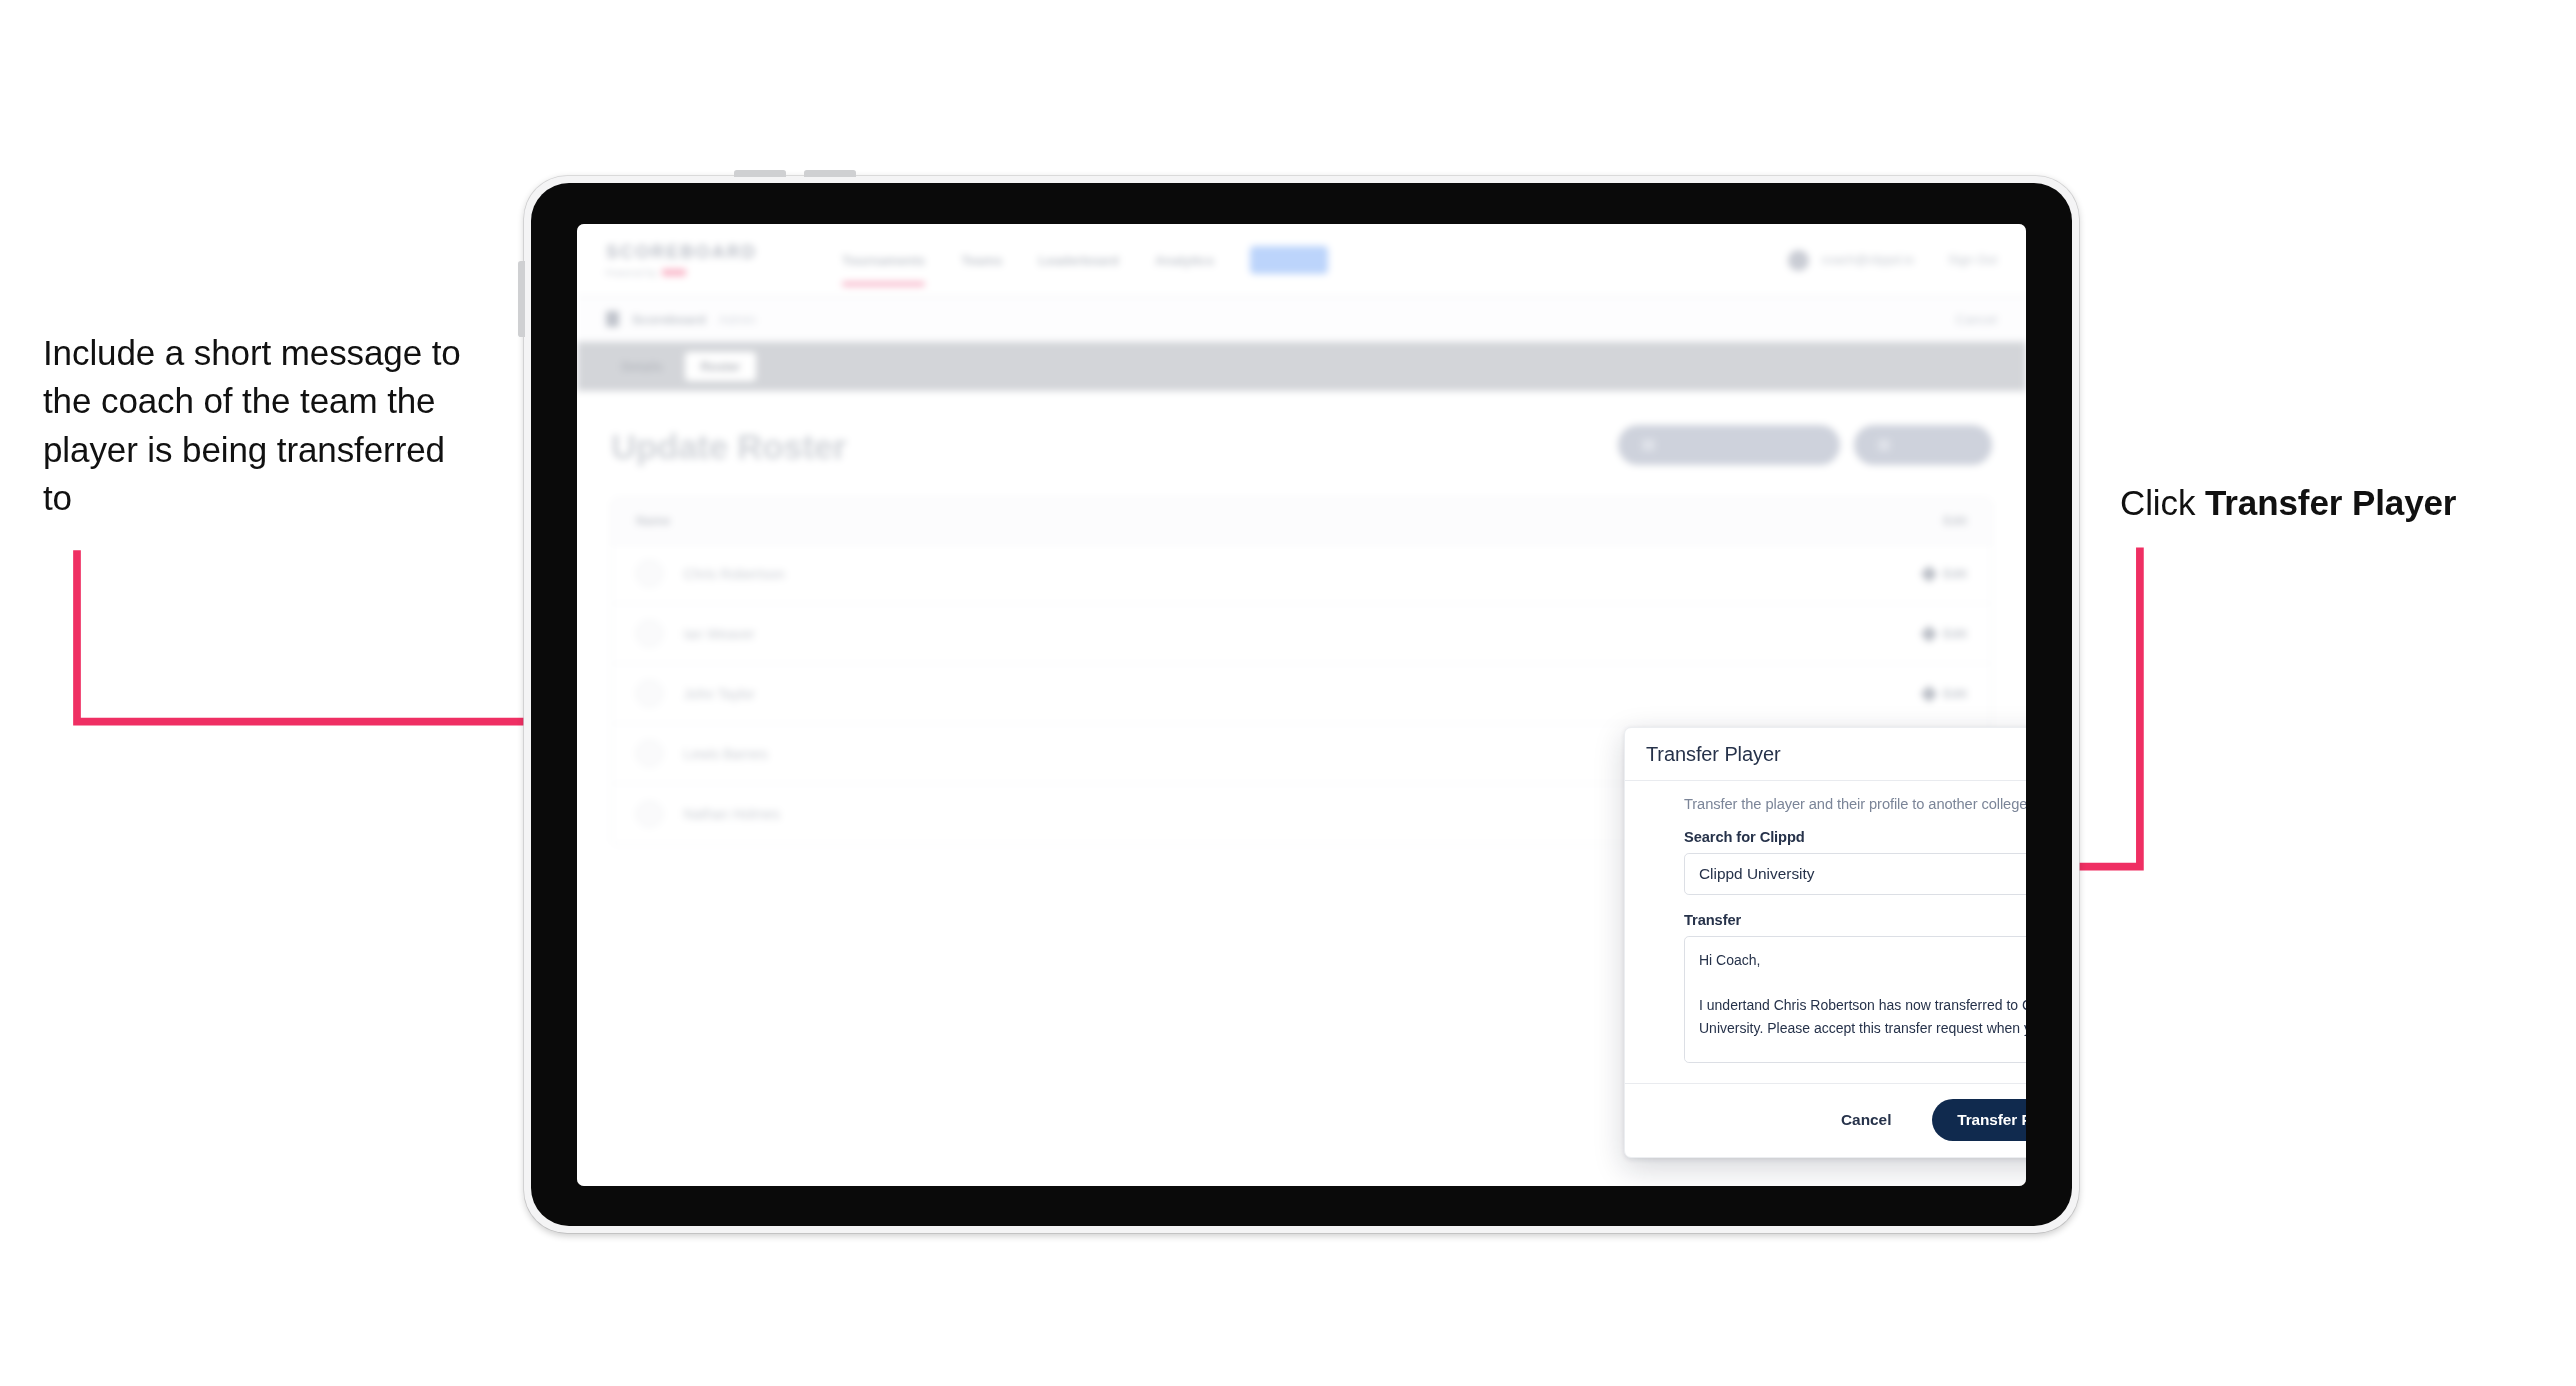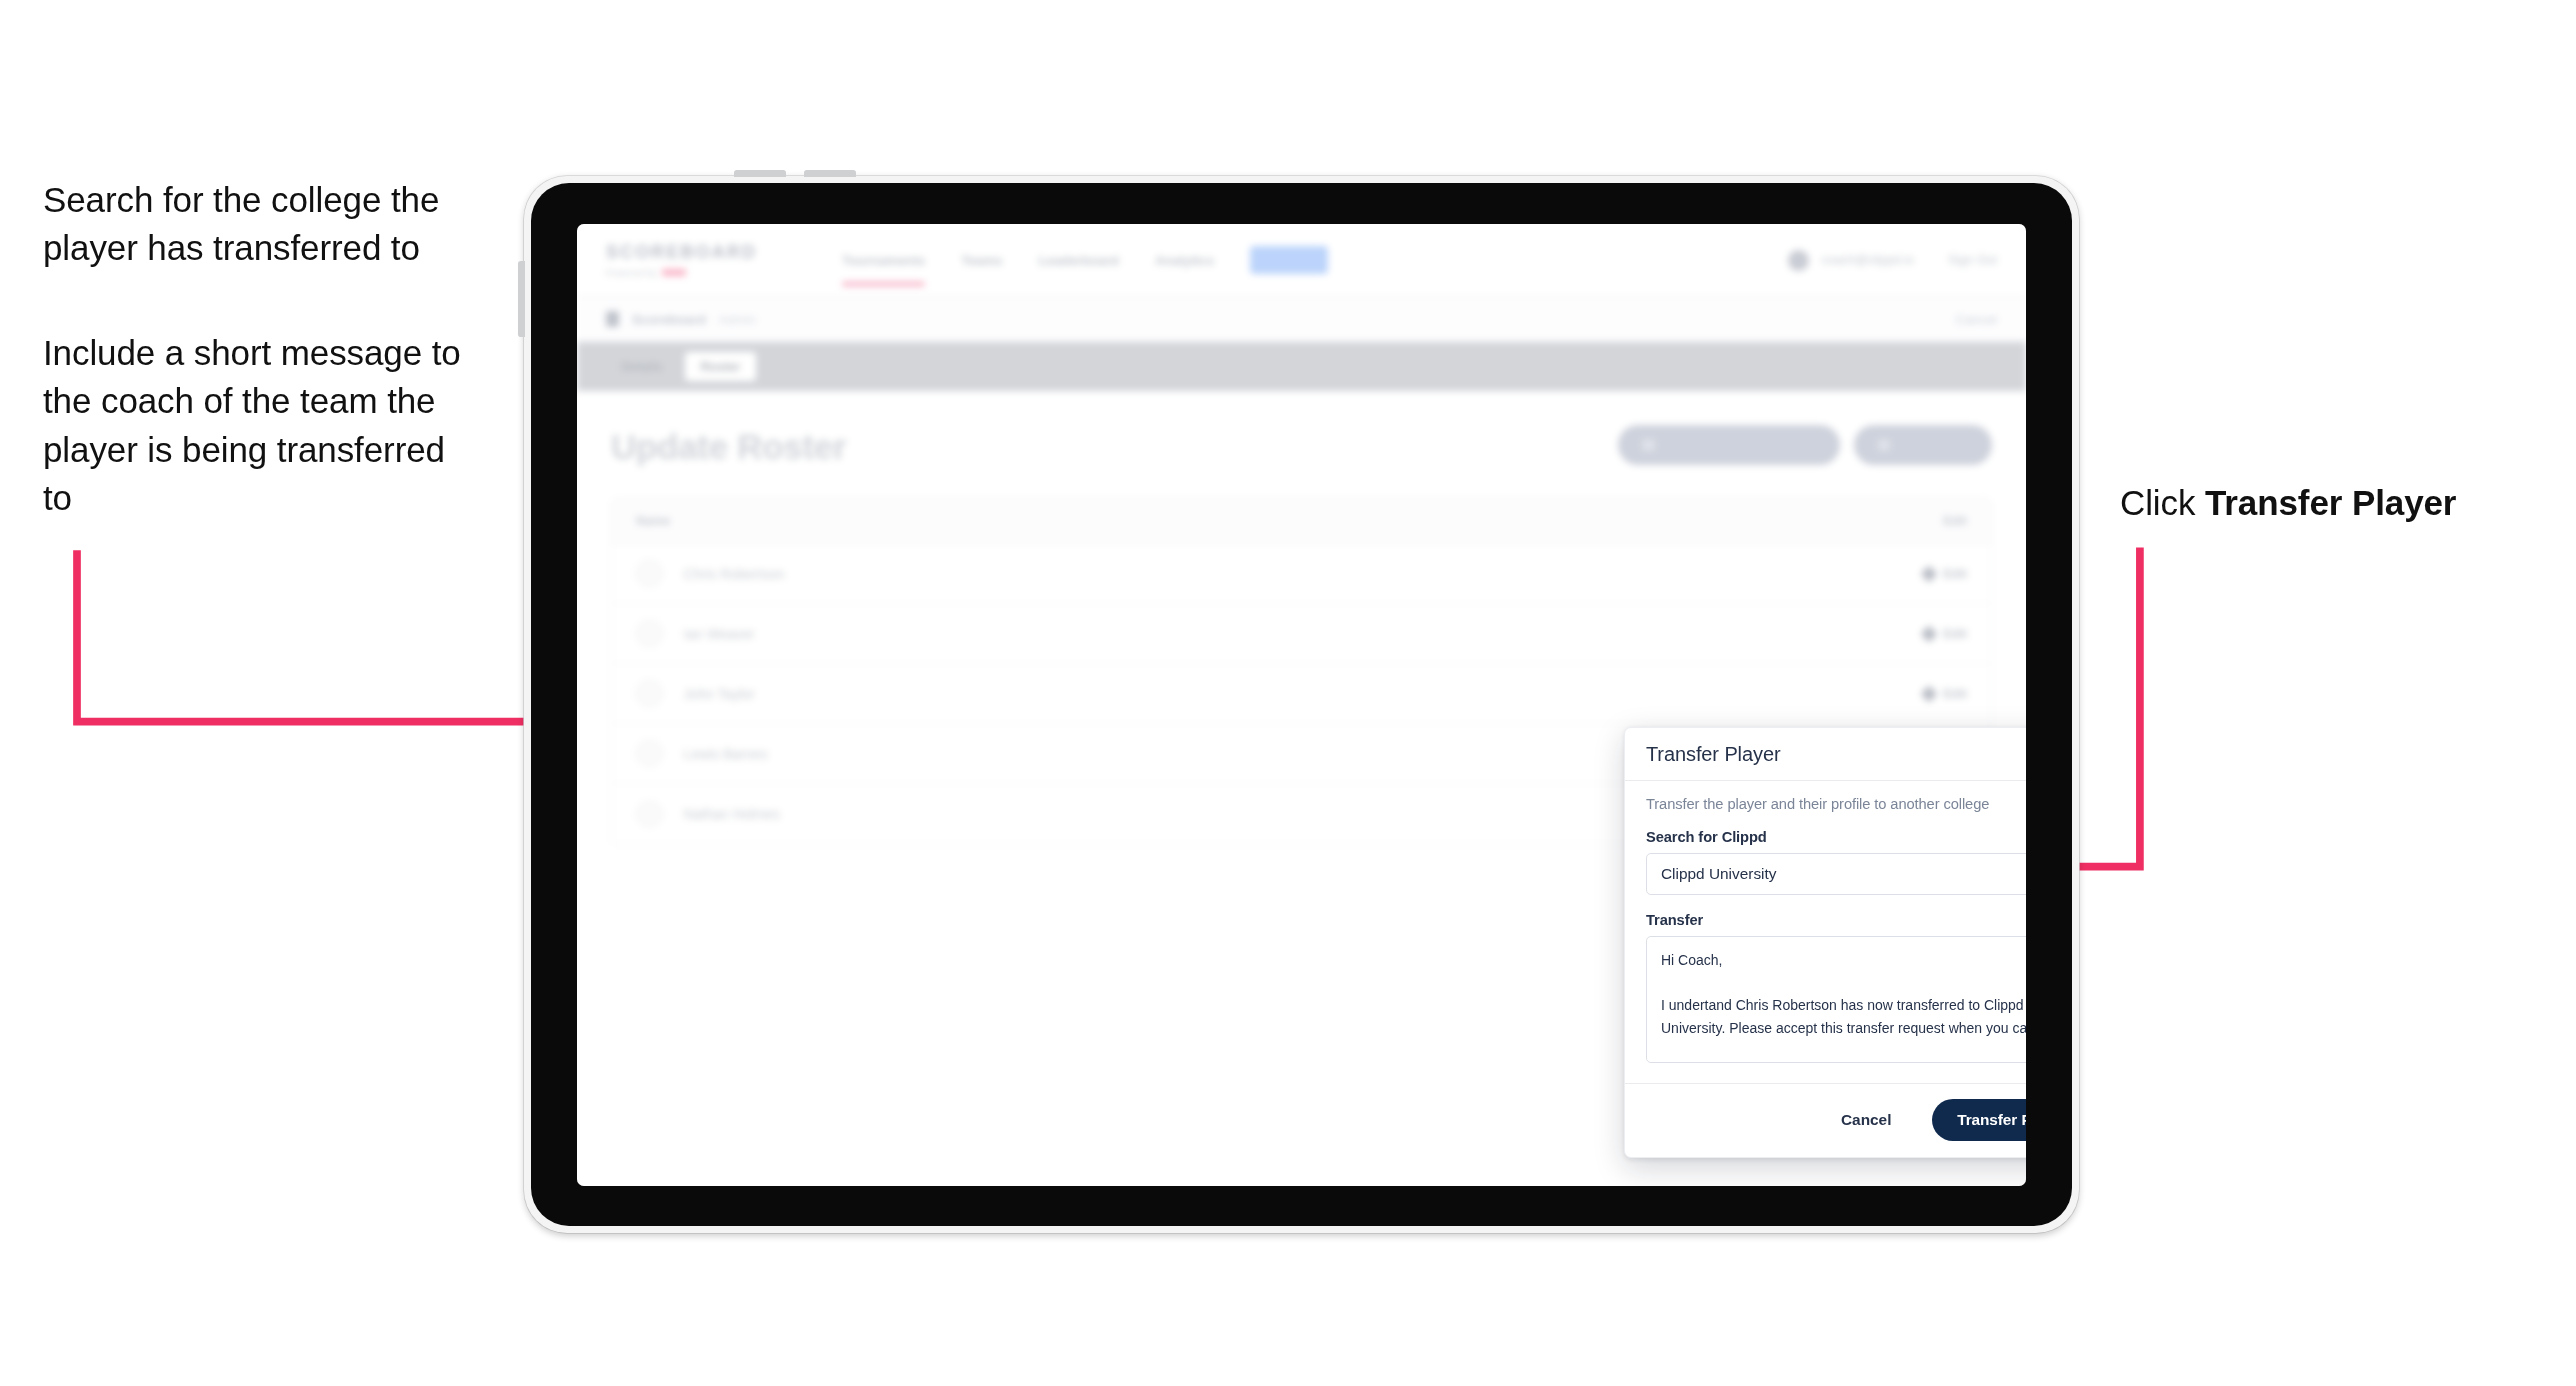--- a/index.html
+++ b/index.html
@@ -158,21 +158,21 @@
     border-radius: 7px;
     box-shadow: 0 9.8px 31px rgba(15,23,42,0.18), 0 1.4px 5.6px rgba(15,23,42,0.09);
     overflow: hidden;
     border: 0.7px solid #eceef1;
   }
   .modal-head {
     height: 53px; display: flex; align-items: center;
     padding: 0 21px; border-bottom: 0.7px solid #e9ebef;
   }
   .modal-title { font-size: 20px; color: #26324a; font-weight: 500; letter-spacing: -0.1px; }
-  .modal-body { padding: 15.4px 21px 18px 21px; }
+  .modal-body { padding: 15.4px 21px 18px 21px; margin-left: 38px; }
   .modal-desc { font-size: 14.7px; color: #7b8598; margin-bottom: 17px; letter-spacing: -0.1px; }
   .field-label {
     font-size: 14.7px; color: #26324a; font-weight: 600;
     margin-bottom: 7.7px; letter-spacing: -0.1px;
   }
   .text-input {
     width: 100%; height: 42px;
     border: 0.7px solid #dcdfe5; border-radius: 4.9px;
     background: #fff; padding: 0 14px;
     font-family: "Liberation Sans", sans-serif;
@@ -202,21 +202,20 @@
     border-radius: 699px; padding: 12px 25px;
     font-family: "Liberation Sans", sans-serif;
     font-size: 15.4px; font-weight: 700; letter-spacing: -0.1px;
   }
 </style>
 </head>
 <body>
 
 <div class="stage">
 
-  <div class="annot" id="annot-left-1">Search for the college the player has transferred to</div>
   <div class="annot" id="annot-right">
     <span>Click </span><b>Transfer Player</b>
   </div>
 
   <div class="annot" id="annot-left-2">Include a short message to the coach of the team the player is being transferred to</div>
 
   <svg class="arrows" viewBox="0 0 3680 1980" xmlns="http://www.w3.org/2000/svg">
 
     <path d="M110 786 L110 1031 L1450 1031" fill="none" stroke="#ef2f63" stroke-width="11"></path>
     <path d="M1415 1004 L1462 1031 L1415 1058" fill="none" stroke="#ef2f63" stroke-width="11" stroke-linecap="square" stroke-linejoin="miter"></path>

